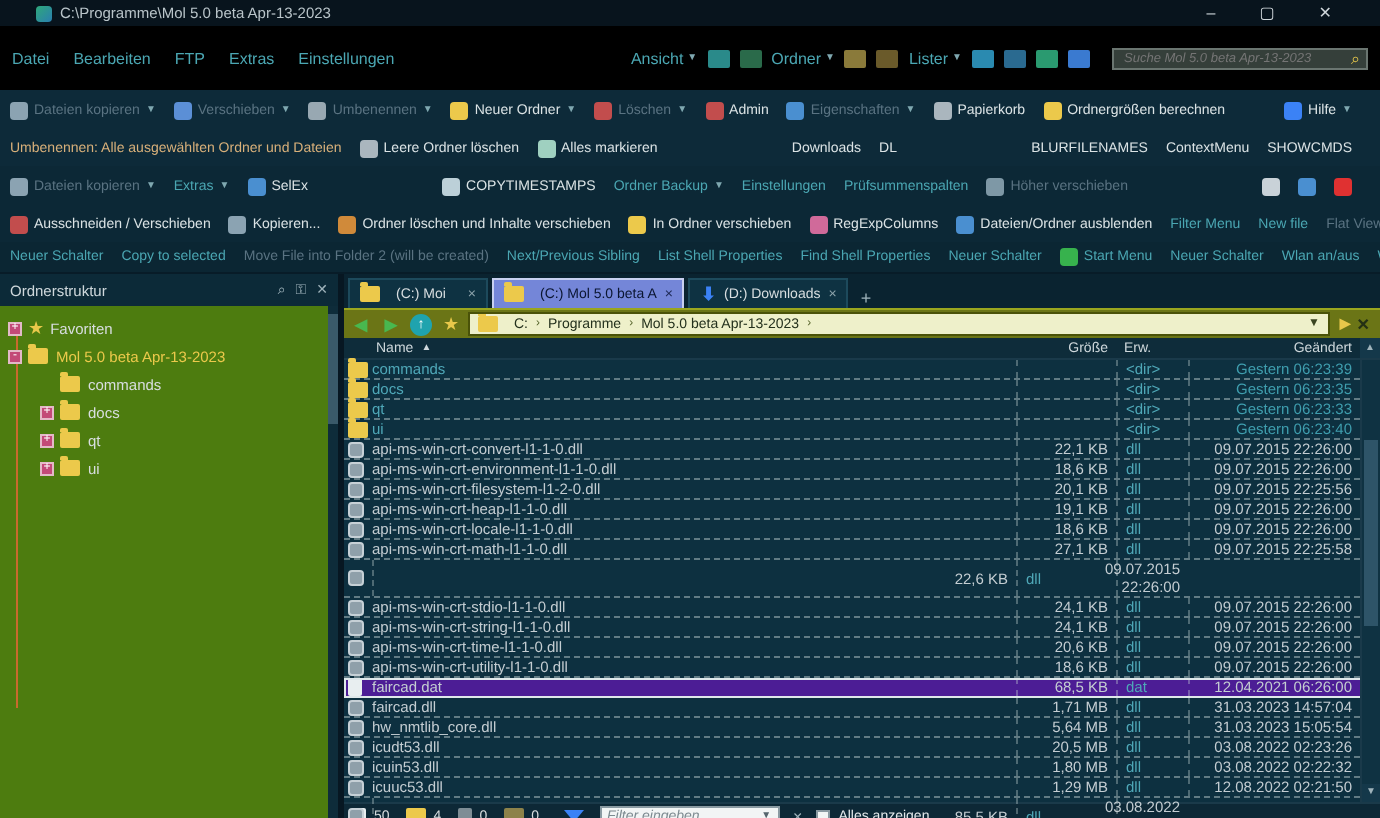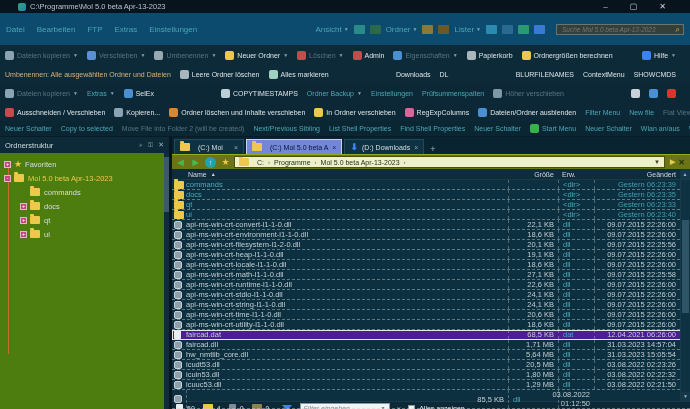--- a/index.html
+++ b/index.html
@@ -6,21 +6,21 @@
   *{box-sizing:border-box;font-family:"Liberation Sans",sans-serif;}
   .app{position:relative;width:690px;height:409px;background:#0d2a39;overflow:hidden;color:#d8dee0;}
 
   
   .titlebar{height:13px;background:#08141d;display:flex;align-items:center;padding:0 18px;font-size:7.5px;color:#b9c4c9;}
   .app-icon{width:8px;height:8px;background:linear-gradient(135deg,#2fa87a,#2a7fb0);border-radius:2px;margin-right:4px;}
   .win-controls{margin-left:auto;display:flex;gap:22px;padding-right:6px;color:#cfd6da;}
   .win-controls span{cursor:default;font-size:8px;line-height:13px;}
 
   
-  .menubar{height:15px;background:#0c4a6e;display:flex;align-items:center;font-size:8px;padding:16px 6px;gap:27px;}
+  .menubar{height:15px;background:#000000;display:flex;align-items:center;font-size:8px;padding:16px 6px;gap:27px;}
   .menubar .menu{color:#4ba7b3;}
   .mb-right{margin-left:auto;display:flex;align-items:center;gap:5px;}
   .dd{color:#4ba7b3;display:flex;align-items:center;gap:2px;}
   .caret{font-size:5px;color:#7fa8b0;}
   .mb-ic{width:11px;height:9px;border-radius:1px;display:inline-block;}
   .search-box{width:128px;height:11px;background:#353f3a;border:1px solid #6a7570;display:flex;align-items:center;padding:0 3px;margin-left:6px;}
   .search-box input{flex:1;background:transparent;border:none;outline:none;font-size:6.5px;font-style:italic;color:#a8b2ae;width:100%;}
   .mag{color:#e8c84a;font-size:8px;line-height:9px;}
 
   
@@ -575,21 +575,20 @@
               <span class="fname">api-ms-win-crt-math-l1-1-0.dll</span>
               <span class="fsize">27,1 KB</span>
               <span class="fext">dll</span>
               <span class="fdate">09.07.2015  22:25:58</span>
               <span class="vscroll"></span>
             </div>
             <div class="frow">
               <span class="cic">
                 <span class="dll-ic"></span>
               </span>
-              <span class="fname">api-ms-win-crt-runtime-l1-1-0.dll</span>
               <span class="fsize">22,6 KB</span>
               <span class="fext">dll</span>
               <span class="fdate">09.07.2015  22:26:00</span>
               <span class="vscroll"></span>
             </div>
             <div class="frow">
               <span class="cic">
                 <span class="dll-ic"></span>
               </span>
               <span class="fname">api-ms-win-crt-stdio-l1-1-0.dll</span>
@@ -678,21 +677,21 @@
               <span class="fdate">03.08.2022  02:22:32</span>
               <span class="vscroll"></span>
             </div>
             <div class="frow">
               <span class="cic">
                 <span class="dll-ic"></span>
               </span>
               <span class="fname">icuuc53.dll</span>
               <span class="fsize">1,29 MB</span>
               <span class="fext">dll</span>
-              <span class="fdate">03.08.2022  02:21:50</span>
+              <span class="fdate">12.08.2022  02:21:50</span>
               <span class="vscroll"></span>
             </div>
             <div class="frow">
               <span class="cic">
                 <span class="dll-ic"></span>
               </span>
               <span class="fsize">85,5 KB</span>
               <span class="fext">dll</span>
               <span class="fdate">03.08.2022  01:12:50</span>
               <span class="vscroll"></span>

